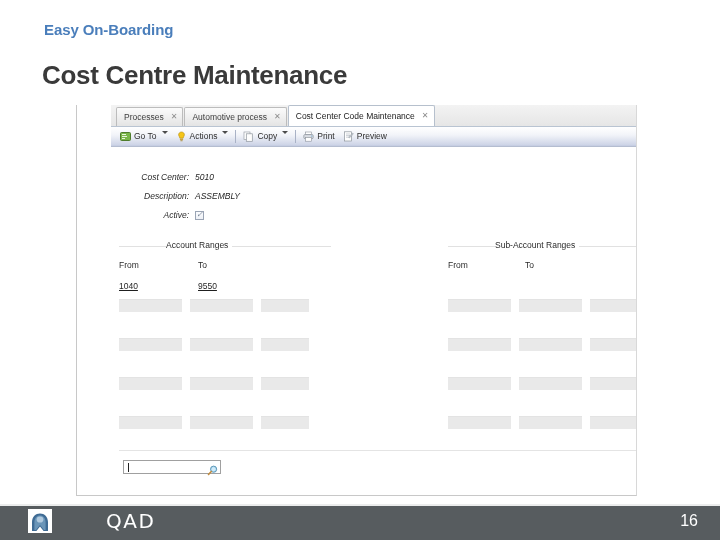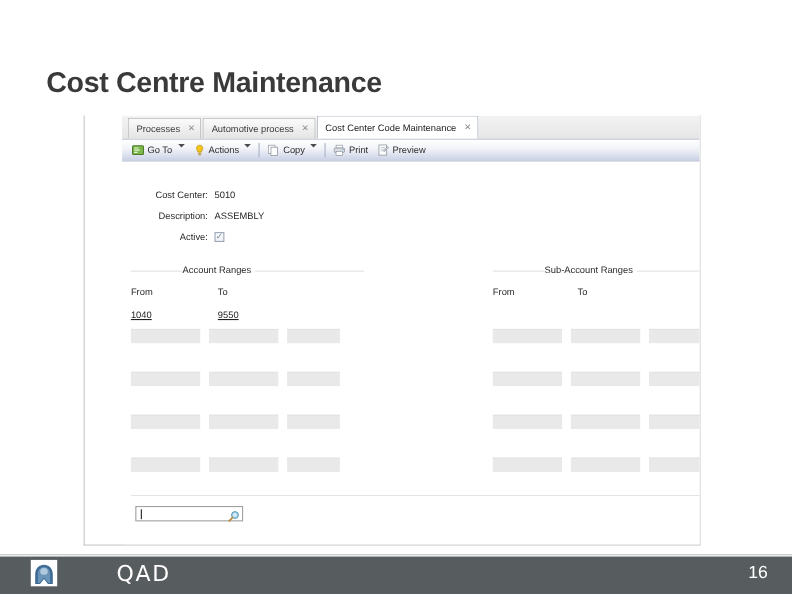--- a/index.html
+++ b/index.html
@@ -128,20 +128,21 @@
     background: #ffffff;
     padding: 0;
   }
 
   .field-row {
     position: absolute;
     display: flex;
     align-items: center;
     font-size: 8.5px;
     color: #2b2b2b;
+    font-style: italic;
   }
   .field-label {
     width: 76px;
     text-align: right;
     padding-right: 6px;
     color: #2b2b2b;
   }
   .field-value { color: #1f1f1f; }
 
   .chk {
@@ -256,20 +257,21 @@
     right: 22px; top: 512px;
     color: #ffffff;
     font-size: 16px;
   }
 </style>
 </head>
 <body>
 
 <div id="slide">
 
+  <div class="kicker">Easy On-Boarding</div>
   <div class="slide-title">Cost Centre Maintenance</div>
 
   <div class="app-window">
 
     <div class="tabstrip">
       <div class="tab">
         <span>Processes</span>
         <span class="tab-x">✕</span>
       </div>
       <div class="tab">

